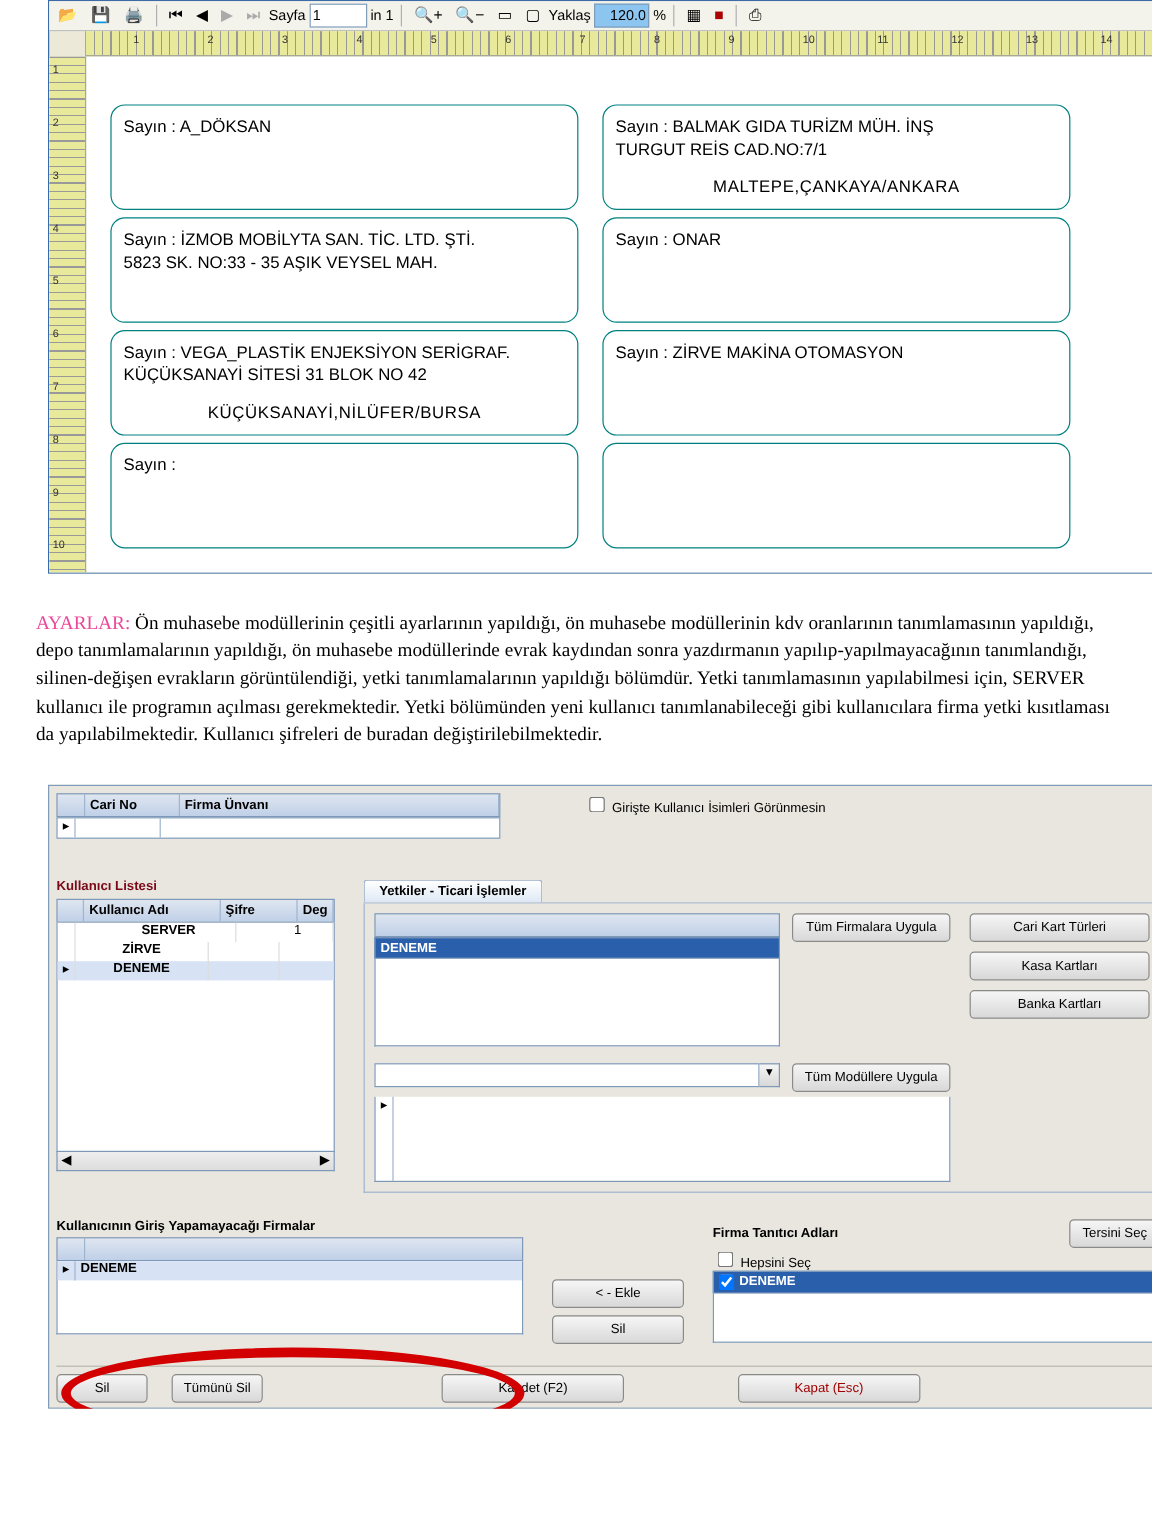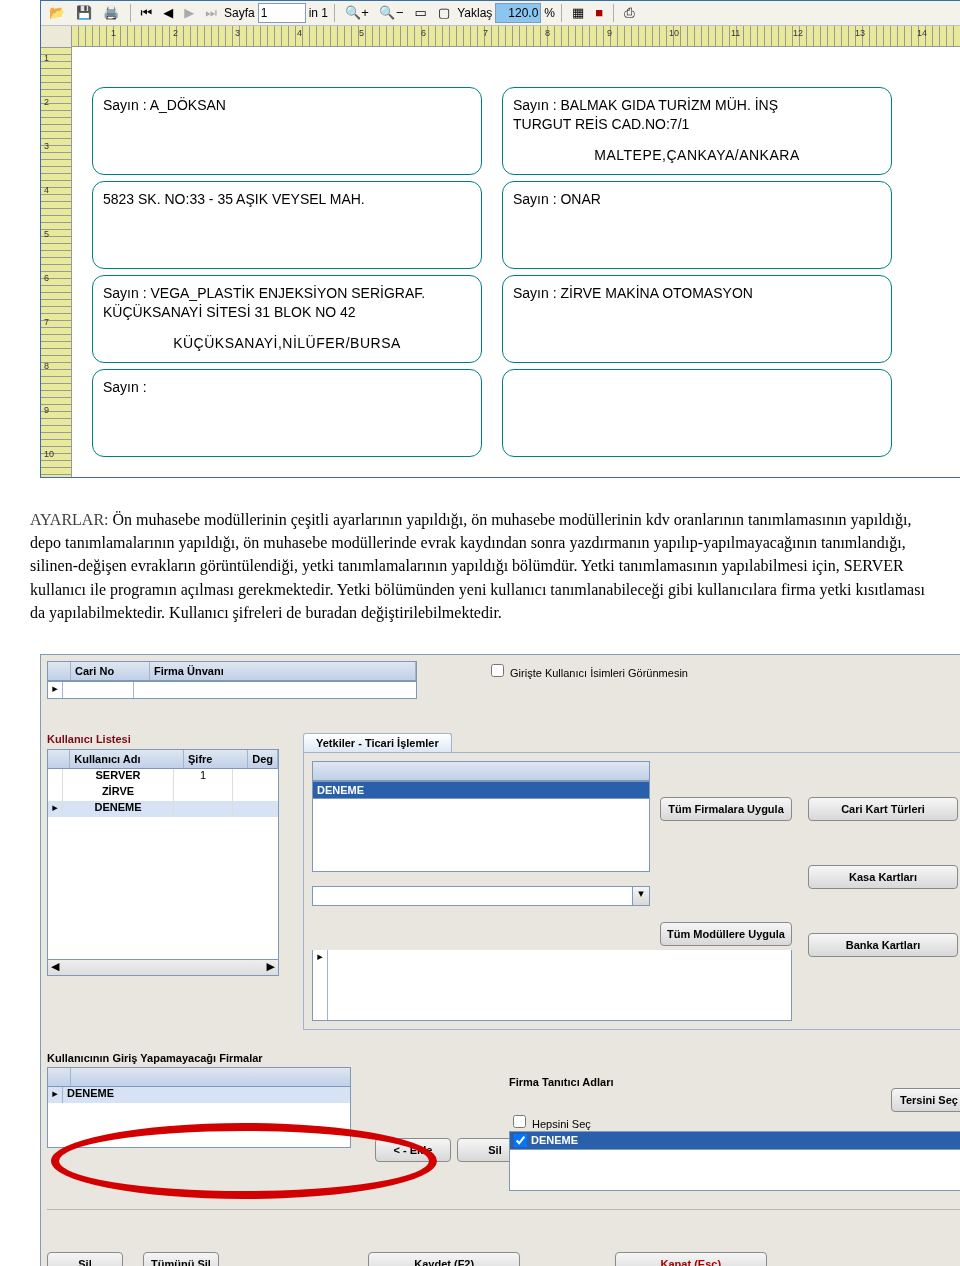--- a/index.html
+++ b/index.html
@@ -82,21 +82,21 @@
     border:1px solid #008080;border-radius:12px;padding:8px 10px;
     font-family:Verdana,Arial,sans-serif;font-size:14px;line-height:1.35;
     min-height:70px;position:relative;
   }
   .label .addr{text-align:center;margin-top:12px;letter-spacing:.5px}
   
   .narrative{
     width:900px;margin:0 auto 30px auto;
     font:16px/1.45 "Times New Roman",serif;
   }
-  .narrative .title{color:#404040;font-weight:normal}
+  .narrative .title{color:#ec4899;font-weight:normal}
   
   .yetki{
     width:920px;margin:0 0 0 40px;
     border:1px solid #7f9db9;padding:6px 6px 4px 6px;
     background:#e8e6de;font-size:11px;position:relative;
   }
   .gradrow{
     background:linear-gradient(#dfe6f0,#c0d0e8);
     border:1px solid #7e98b8;height:18px;display:flex;align-items:center;
   }
@@ -111,21 +111,21 @@
   }
   .tab{
     display:inline-block;border:1px solid #9fb4cf;border-bottom:0;
     background:linear-gradient(#fff,#dde8f5);padding:3px 12px;font-weight:bold;font-size:11px;
     border-radius:3px 3px 0 0;
   }
   .y-btn{
     display:inline-flex;align-items:center;justify-content:center;
     min-width:130px;height:22px;
     background:linear-gradient(#f6f6f6,#d8d8d8);
-    border:1px solid #8a8a8a;border-radius:4px;font-weight:bold;font-size:11px;margin-top:36px;
+    border:1px solid #8a8a8a;border-radius:4px;font-weight:normal;font-size:11px;
   }
   .y-btn.small{min-width:74px}
   .y-btn.red{color:#a00000}
   .list-blue{background:#2a5fac;color:#fff;padding:2px 4px;font-weight:bold;border:1px solid #7e98b8}
   .redring{
     position:absolute;border:8px solid #d20000;border-radius:50%;
     width:370px;height:60px;left:10px;top:468px;pointer-events:none;
   }
 </style>
 </head>
@@ -192,20 +192,21 @@
       <div class="label-grid" id="label-grid">
           <div class="label">
             <div>Sayın : A_DÖKSAN</div>
           </div>
           <div class="label">
             <div>Sayın : BALMAK GIDA TURİZM MÜH. İNŞ</div>
             <div>TURGUT REİS CAD.NO:7/1</div>
             <div class="addr">MALTEPE,ÇANKAYA/ANKARA</div>
           </div>
           <div class="label">
+            <div>Sayın : İZMOB MOBİLYTA SAN. TİC. LTD. ŞTİ.</div>
             <div>5823 SK. NO:33 - 35 AŞIK VEYSEL MAH.</div>
           </div>
           <div class="label">
             <div>Sayın : ONAR</div>
           </div>
           <div class="label">
             <div>Sayın : VEGA_PLASTİK ENJEKSİYON SERİGRAF.</div>
             <div>KÜÇÜKSANAYİ SİTESİ 31 BLOK NO 42</div>
             <div class="addr">KÜÇÜKSANAYİ,NİLÜFER/BURSA</div>
           </div>
@@ -252,21 +253,21 @@
 
     <div style="width:232px">
       <div class="group-title">Kullanıcı Listesi</div>
       <div class="gradrow">
         <div style="width:14px"></div>
         <div style="width:110px">Kullanıcı Adı</div>
         <div style="width:58px">Şifre</div>
         <div style="flex:1">Deg</div>
       </div>
       <div id="kl-body" style="border:1px solid #7e98b8;border-top:0;background:#fff;height:190px">
-          <div style="display: flex; height: 16px;">
+          <div style="display: flex; height: 16px; justify-content: space-between;">
             <div style="width:14px;border-right:1px solid #ddd;text-align:center"></div>
             <div style="width:110px;border-right:1px solid #ddd;text-align:center;font-weight:bold">SERVER</div>
             <div style="width:58px;border-right:1px solid #ddd;text-align:center">1</div>
           </div>
           <div style="display: flex; height: 16px;">
             <div style="width:14px;border-right:1px solid #ddd;text-align:center"></div>
             <div style="width:110px;border-right:1px solid #ddd;text-align:center;font-weight:bold">ZİRVE</div>
             <div style="width:58px;border-right:1px solid #ddd;text-align:center"></div>
           </div>
           <div style="display: flex; height: 16px; background: rgb(215, 227, 244);">
@@ -320,33 +321,33 @@
             <span class="y-btn">Banka Kartları</span>
           </div>
         </div>
       </div>
     </div>
   </div>
 
   <div style="height:22px"></div>
 
   <div style="display:flex;gap:24px;align-items:flex-start">
-    <div style="width:304px">
+    <div style="width:389px">
       <div style="font-weight:bold;margin-bottom:3px">Kullanıcının Giriş Yapamayacağı Firmalar</div>
       <div class="gradrow">
         <div style="width:14px"></div>
       </div>
       <div style="background:#fff;border:1px solid #7e98b8;border-top:0;height:60px">
         <div style="display:flex;height:16px;background:#d7e3f4">
           <div style="width:14px;border-right:1px solid #9fb4cf;text-align:center">▸</div>
           <div style="padding:0 4px;font-weight:bold">DENEME</div>
         </div>
       </div>
     </div>
-    <div style="width:110px;display:flex;gap:6px;margin-top:50px">
+    <div style="width:110px;display:flex;flex-direction:column;gap:6px;margin-top:50px">
       <span class="y-btn small">&lt; - Ekle</span>
       <span class="y-btn small">Sil</span>
     </div>
     <div style="flex:1">
       <div style="display:flex;align-items:center;gap:14px">
         <span style="font-weight:bold">Firma Tanıtıcı Adları</span>
         <span class="y-btn small" style="margin-left:auto">Tersini Seç</span>
       </div>
       <label>
         <input type="checkbox" style="">

